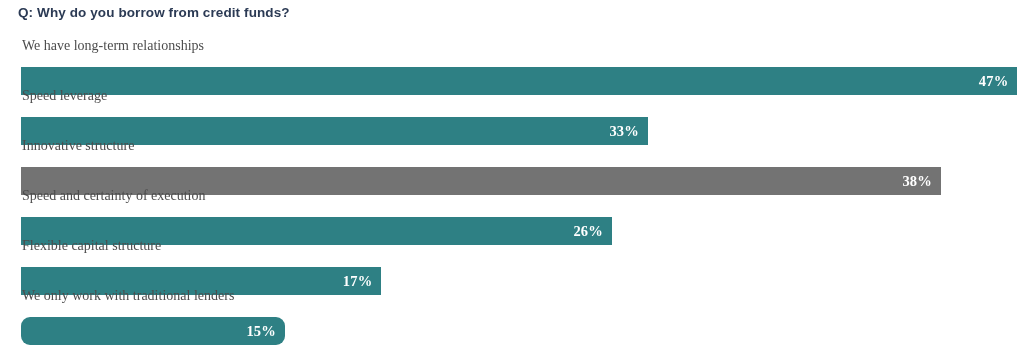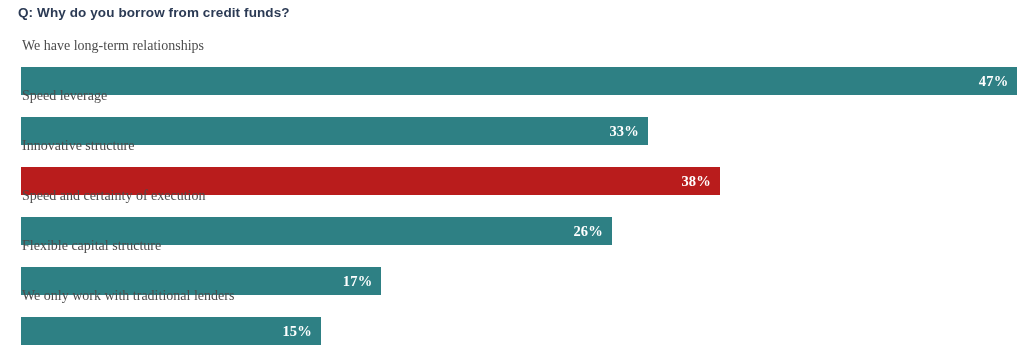--- a/index.html
+++ b/index.html
@@ -101,21 +101,21 @@
         <div class="bar-label">Speed leverage</div>
         <div class="bar-track">
           <div class="bar-fill" style="width: 627px; background: rgb(46, 128, 132); padding-left: 47px;">
             <span class="bar-value">33%</span>
           </div>
         </div>
       </div>
       <div class="bar-row">
         <div class="bar-label">Innovative structure</div>
         <div class="bar-track">
-          <div class="bar-fill" style="width: 699px; background: #b91c1c; text-align: center;">
+          <div class="bar-fill" style="width: 920px; background: #737373; text-align: center;">
             <span class="bar-value">38%</span>
           </div>
         </div>
       </div>
       <div class="bar-row">
         <div class="bar-label">Speed and certainty of execution</div>
         <div class="bar-track">
           <div class="bar-fill" style="width: 591px; background: rgb(46, 128, 132);">
             <span class="bar-value">26%</span>
           </div>
@@ -125,20 +125,20 @@
         <div class="bar-label">Flexible capital structure</div>
         <div class="bar-track">
           <div class="bar-fill" style="width: 360.4px; background: rgb(46, 128, 132);">
             <span class="bar-value">17%</span>
           </div>
         </div>
       </div>
       <div class="bar-row">
         <div class="bar-label">We only work with traditional lenders</div>
         <div class="bar-track">
-          <div class="bar-fill" style="width: 300px; background: rgb(46, 128, 132);">
+          <div class="bar-fill" style="width: 264px; background: rgb(46, 128, 132); border-radius: 9px;">
             <span class="bar-value">15%</span>
           </div>
         </div>
       </div>
     </div>
 
 </div>
 
 </body></html>

